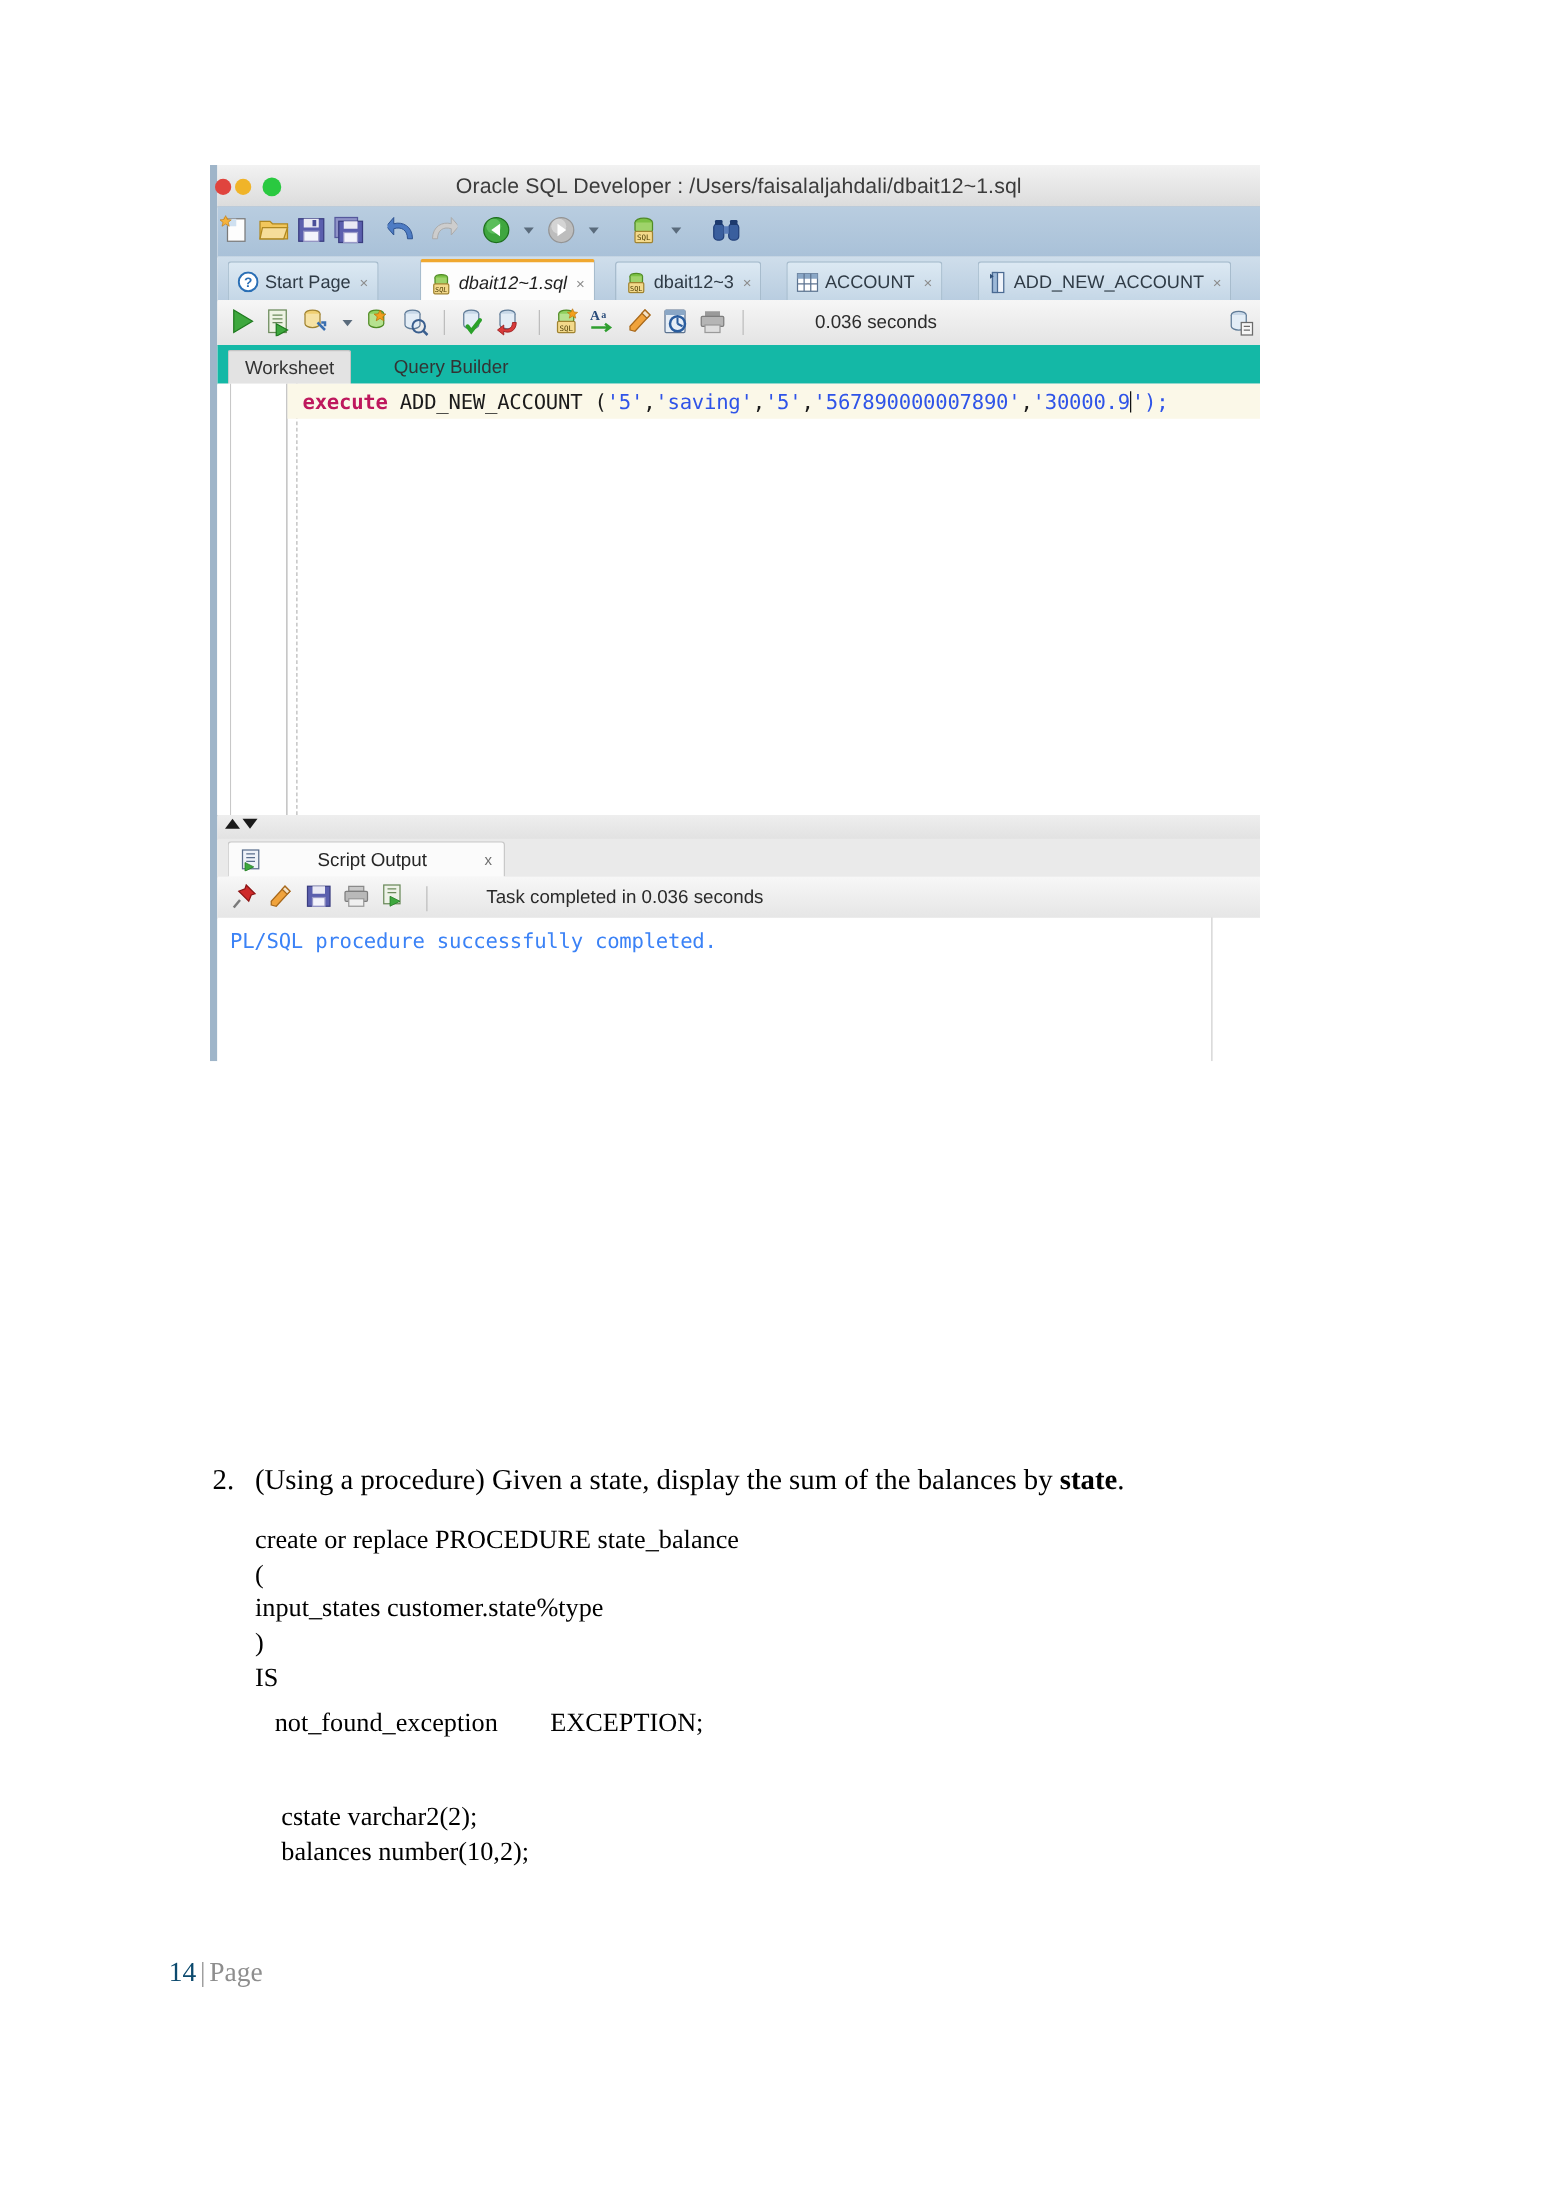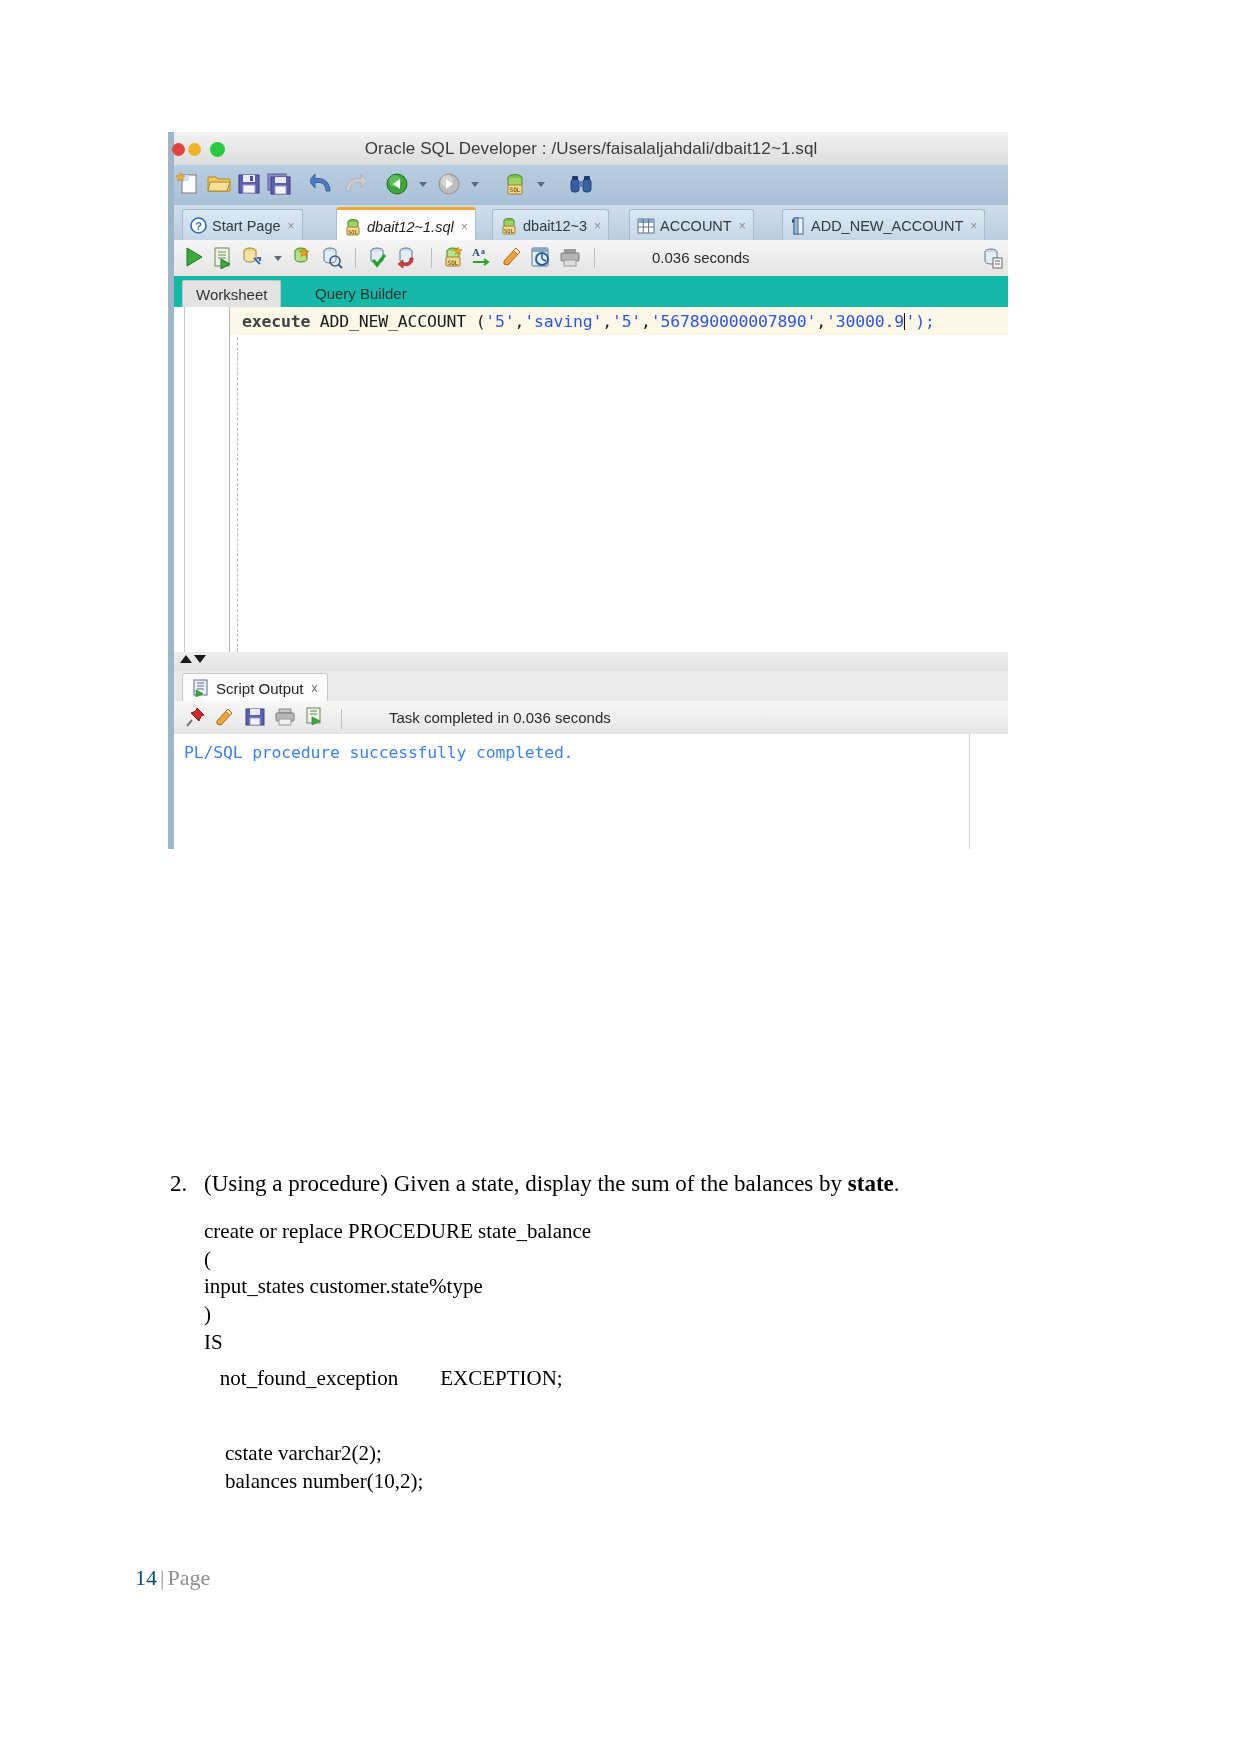--- a/index.html
+++ b/index.html
@@ -179,21 +179,21 @@
     background: #fbf8e8;
     display: flex; align-items: center;
   }
   .code {
     font-family: "DejaVu Sans Mono", monospace;
     font-size: 16.5px;
     letter-spacing: -0.2px;
     white-space: pre;
     padding-left: 12px;
   }
-  .kw  { color: #404040; font-weight: bold; }
+  .kw  { color: #be185d; font-weight: bold; }
   .idn { color: #1b1b1b; }
   .str { color: #2f54e8; }
   .caretbar {
     display:inline-block; width: 1.5px; height: 17px;
     background: #111; vertical-align: -3px;
   }
 
   
   .splitter {
     position: absolute;
@@ -217,21 +217,21 @@
     position: absolute; left: 0; top: 0; width: 834px; height: 30px;
     background: #eaeaea; border-bottom: 1px solid #cccccc;
   }
   .out-tab {
     position: absolute; left: 8px; top: 2px; height: 28px;
     display: flex; align-items: center; padding: 0 9px;
     background: #fbfbfb;
     border: 1px solid #c9c9c9; border-bottom: none;
     border-radius: 3px 3px 0 0;
     font-family: "Liberation Sans", sans-serif;
-    font-size: 15px; color: #262626;
+    font-size: 15px; color: #262626; gap: 38px;
   }
   .out-tab .tclose { color:#6f6f6f; font-size: 12px; margin-left: 8px; }
   .out-toolbar {
     position: absolute; left: 0; top: 30px; width: 834px; height: 33px;
     background: linear-gradient(to bottom, #f7f7f7 0%, #e6e6e6 100%);
     border-bottom: 1px solid #c4c4c4;
   }
   .out-icons { position: absolute; left: 10px; top: 5px; display:flex; align-items:center; gap:4px; }
   .out-status {
     position: absolute; left: 215px; top: 8px;

